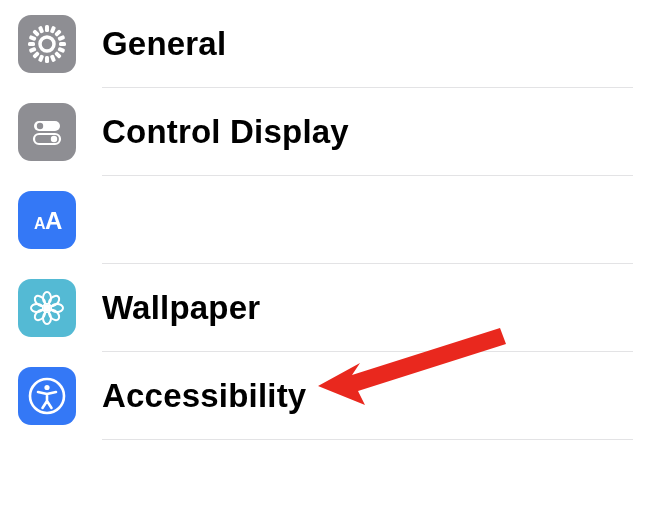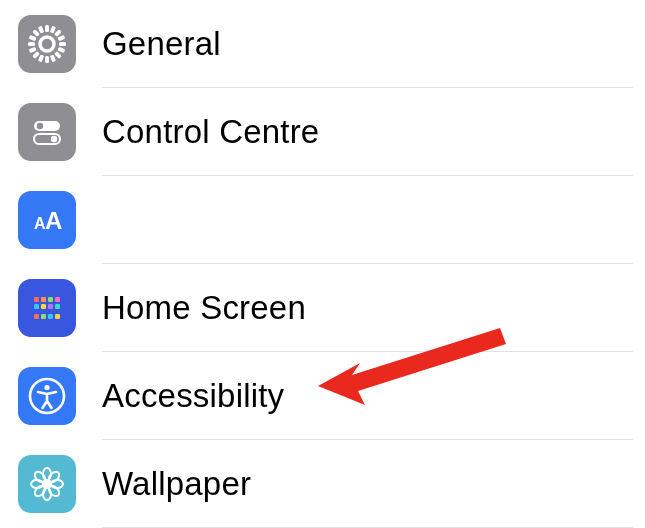--- a/index.html
+++ b/index.html
@@ -43,21 +43,21 @@
       justify-content: center;
       flex-shrink: 0;
       margin-right: 26px;
     }
     .icon-gray { background: #8e8e93; }
     .icon-blue { background: #3478f6; }
     .icon-indigo { background: #3957de; }
     .icon-teal { background: #54bad4; }
     .row-label {
       font-size: 33px;
-      font-weight: 400;
+      font-weight: 700;
       color: #000000;
       letter-spacing: 0.2px;
     }
     .arrow-annotation {
       position: absolute;
       left: 310px;
       top: 318px;
       pointer-events: none;
     }
     
@@ -100,66 +100,34 @@
 
   <div class="settings-row">
     <div class="icon-box icon-gray">
       <svg width="42" height="42" viewBox="0 0 42 42">
         <rect x="8" y="10" width="26" height="10" rx="5" fill="#ffffff"></rect>
         <circle cx="14" cy="15" r="3.2" fill="#8e8e93"></circle>
         <rect x="8" y="23" width="26" height="10" rx="5" fill="none" stroke="#ffffff" stroke-width="2.2"></rect>
         <circle cx="28" cy="28" r="3.2" fill="#ffffff"></circle>
       </svg>
     </div>
-    <span class="row-label">Control Centre</span>
+    <span class="row-label">Control Display</span>
     <div class="row-divider"></div>
   </div>
 
   <div class="settings-row">
     <div class="icon-box icon-blue">
       <svg width="42" height="42" viewBox="0 0 42 42">
         <text x="8" y="30" font-family="Helvetica, Arial" font-size="16" font-weight="600" fill="#ffffff">A</text>
         <text x="19" y="30" font-family="Helvetica, Arial" font-size="24" font-weight="600" fill="#ffffff">A</text>
       </svg>
     </div>
     <div class="row-divider"></div>
   </div>
 
-  <div class="settings-row">
-    <div class="icon-box icon-indigo">
-      <svg width="42" height="42" viewBox="0 0 42 42">
-        <rect x="8" y="10" width="5" height="5" rx="1.2" fill="#ff6b57"></rect>
-        <rect x="15" y="10" width="5" height="5" rx="1.2" fill="#ff9a3c"></rect>
-        <rect x="22" y="10" width="5" height="5" rx="1.2" fill="#8ae06a"></rect>
-        <rect x="29" y="10" width="5" height="5" rx="1.2" fill="#ff6ac1"></rect>
-        <rect x="8" y="17" width="5" height="5" rx="1.2" fill="#39c6ff"></rect>
-        <rect x="15" y="17" width="5" height="5" rx="1.2" fill="#ffd23c"></rect>
-        <rect x="22" y="17" width="5" height="5" rx="1.2" fill="#b477ff"></rect>
-        <rect x="29" y="17" width="5" height="5" rx="1.2" fill="#35e0c8"></rect>
-        <rect x="8" y="27" width="5" height="5" rx="1.2" fill="#ff6b57"></rect>
-        <rect x="15" y="27" width="5" height="5" rx="1.2" fill="#8ae06a"></rect>
-        <rect x="22" y="27" width="5" height="5" rx="1.2" fill="#39c6ff"></rect>
-        <rect x="29" y="27" width="5" height="5" rx="1.2" fill="#ffd23c"></rect>
-      </svg>
-    </div>
-    <span class="row-label">Home Screen</span>
-    <div class="row-divider"></div>
-  </div>
-
-  <div class="settings-row">
-    <div class="icon-box icon-blue">
-      <svg width="42" height="42" viewBox="0 0 42 42">
-        <circle cx="21" cy="21" r="17" fill="none" stroke="#ffffff" stroke-width="2.6"></circle>
-        <circle cx="21" cy="12.5" r="2.6" fill="#ffffff"></circle>
-        <path d="M12 17 L21 19 L30 17 M21 19 L21 26 M21 26 L16.5 33 M21 26 L25.5 33" stroke="#ffffff" stroke-width="2.6" stroke-linecap="round" stroke-linejoin="round" fill="none"></path>
-      </svg>
-    </div>
-    <span class="row-label">Accessibility</span>
-    <div class="row-divider"></div>
-  </div>
 
   <div class="settings-row">
     <div class="icon-box icon-teal">
       <svg width="42" height="42" viewBox="0 0 42 42">
         <g fill="none" stroke="#ffffff" stroke-width="2">
           <circle cx="21" cy="21" r="3.5" fill="#ffffff" stroke="none"></circle>
           <ellipse cx="21" cy="11" rx="4" ry="6"></ellipse>
           <ellipse cx="21" cy="31" rx="4" ry="6"></ellipse>
           <ellipse cx="11" cy="21" rx="6" ry="4"></ellipse>
           <ellipse cx="31" cy="21" rx="6" ry="4"></ellipse>
@@ -167,20 +135,32 @@
           <ellipse cx="21" cy="31" rx="4" ry="6" transform="rotate(45 21 21)"></ellipse>
           <ellipse cx="11" cy="21" rx="6" ry="4" transform="rotate(45 21 21)"></ellipse>
           <ellipse cx="31" cy="21" rx="6" ry="4" transform="rotate(45 21 21)"></ellipse>
         </g>
       </svg>
     </div>
     <span class="row-label">Wallpaper</span>
     <div class="row-divider"></div>
   </div>
 
+  <div class="settings-row">
+    <div class="icon-box icon-blue">
+      <svg width="42" height="42" viewBox="0 0 42 42">
+        <circle cx="21" cy="21" r="17" fill="none" stroke="#ffffff" stroke-width="2.6"></circle>
+        <circle cx="21" cy="12.5" r="2.6" fill="#ffffff"></circle>
+        <path d="M12 17 L21 19 L30 17 M21 19 L21 26 M21 26 L16.5 33 M21 26 L25.5 33" stroke="#ffffff" stroke-width="2.6" stroke-linecap="round" stroke-linejoin="round" fill="none"></path>
+      </svg>
+    </div>
+    <span class="row-label">Accessibility</span>
+    <div class="row-divider"></div>
+  </div>
+
 </div>
 
 <svg class="arrow-annotation" width="210" height="100" viewBox="0 0 210 100">
   <defs>
     <marker id="arrowhead" markerWidth="8" markerHeight="8" refX="2" refY="4" orient="auto">
       <polygon points="0 0, 8 4, 0 8" fill="#e9281e"></polygon>
     </marker>
   </defs>
   <polygon points="8,68 50,45 42,57 190,10 196,26 48,73 55,87" fill="#e9281e"></polygon>
 </svg>

